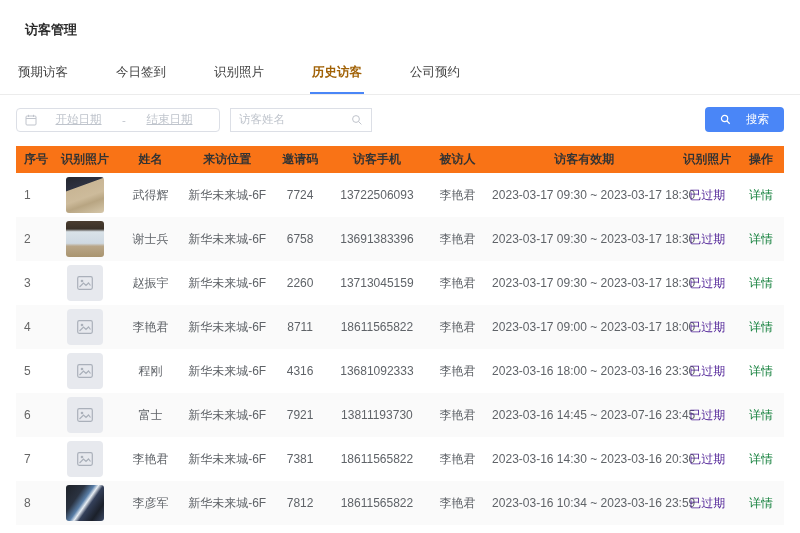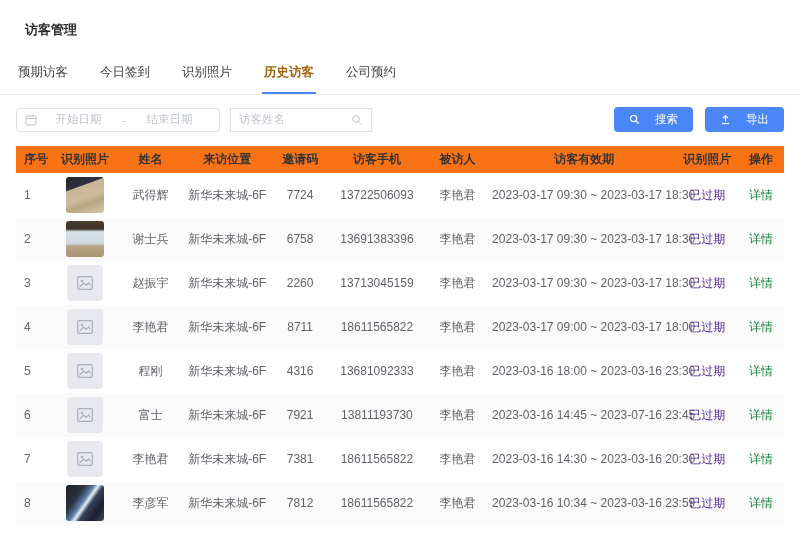--- a/index.html
+++ b/index.html
@@ -3,31 +3,31 @@
 <meta charset="utf-8">
 <style>
   * { margin: 0; padding: 0; box-sizing: border-box; }
   html, body { width: 800px; height: 533px; background: #fff; overflow: hidden; }
   body { font-family: "Liberation Sans", "DejaVu Sans", sans-serif; color: #333; }
 
   .page { width: 800px; height: 533px; background: #fff; position: relative; }
 
   .page-title { padding: 21px 25px 15px 25px; font-size: 13px; font-weight: bold; color: #2b2b2b; }
 
-  .tabbar { display: flex; gap: 28px; padding: 6px 16px 0 16px; border-bottom: 1px solid #ececec; }
+  .tabbar { display: flex; gap: 44px; padding: 6px 16px 0 16px; border-bottom: 1px solid #ececec; }
   .tab { font-size: 12.5px; color: #3f3f3f; padding: 4px 2px 11px 2px; cursor: pointer; border-bottom: 2px solid transparent; }
   .tab.active { color: #a16207; border-bottom-color: #4a86f7; font-weight: bold; }
 
   .filterbar { display: flex; align-items: center; margin: 12px 16px 14px 16px; }
   .date-range {
     display: flex; align-items: center; width: 204px; height: 24px;
     border: 1px solid #dcdfe6; border-radius: 4px; padding: 0 8px; background: #fff;
   }
   .date-range .cal { width: 12px; height: 12px; flex: 0 0 auto; }
-  .date-range .ph { flex: 1; text-align: center; font-size: 11.5px; color: #bfc4cc; }
+  .date-range .ph { flex: 1; text-align: center; font-size: 11.5px; color: #bfc4cc; text-decoration: underline; }
   .date-range .sep { font-size: 11.5px; color: #bfc4cc; padding: 0 2px; }
   .name-input {
     display: flex; align-items: center; width: 142px; height: 24px; margin-left: 10px;
     border: 1px solid #dcdfe6; border-radius: 0; padding: 0 8px; background: #fff;
   }
   .name-input .ph { flex: 1; font-size: 11.5px; color: #bfc4cc; }
   .name-input .mag { width: 12px; height: 12px; flex: 0 0 auto; }
   .spacer { flex: 1; }
   .btn {
     display: inline-flex; align-items: center; justify-content: center; gap: 15px;
@@ -99,28 +99,20 @@
     <div class="spacer"></div>
 
     <button class="btn">
       <svg width="11" height="11" viewBox="0 0 12 12">
         <circle cx="5" cy="5" r="3.4" fill="none" stroke="#ffffff" stroke-width="1.3"></circle>
         <line x1="7.6" y1="7.6" x2="10.6" y2="10.6" stroke="#ffffff" stroke-width="1.3"></line>
       </svg>
       <span>搜索</span>
     </button>
 
-    <button class="btn">
-      <svg width="11" height="11" viewBox="0 0 12 12">
-        <line x1="6" y1="2" x2="6" y2="8" stroke="#ffffff" stroke-width="1.3"></line>
-        <polyline points="3.4,4.4 6,1.8 8.6,4.4" fill="none" stroke="#ffffff" stroke-width="1.3"></polyline>
-        <line x1="2" y1="10.4" x2="10" y2="10.4" stroke="#ffffff" stroke-width="1.3"></line>
-      </svg>
-      <span>导出</span>
-    </button>
   </div>
 
   <div class="table-wrap">
     <table>
       <colgroup>
         <col style="width:5%">
           <col style="width:8%">
           <col style="width:9%">
           <col style="width:11%">
         <col style="width:8%">

